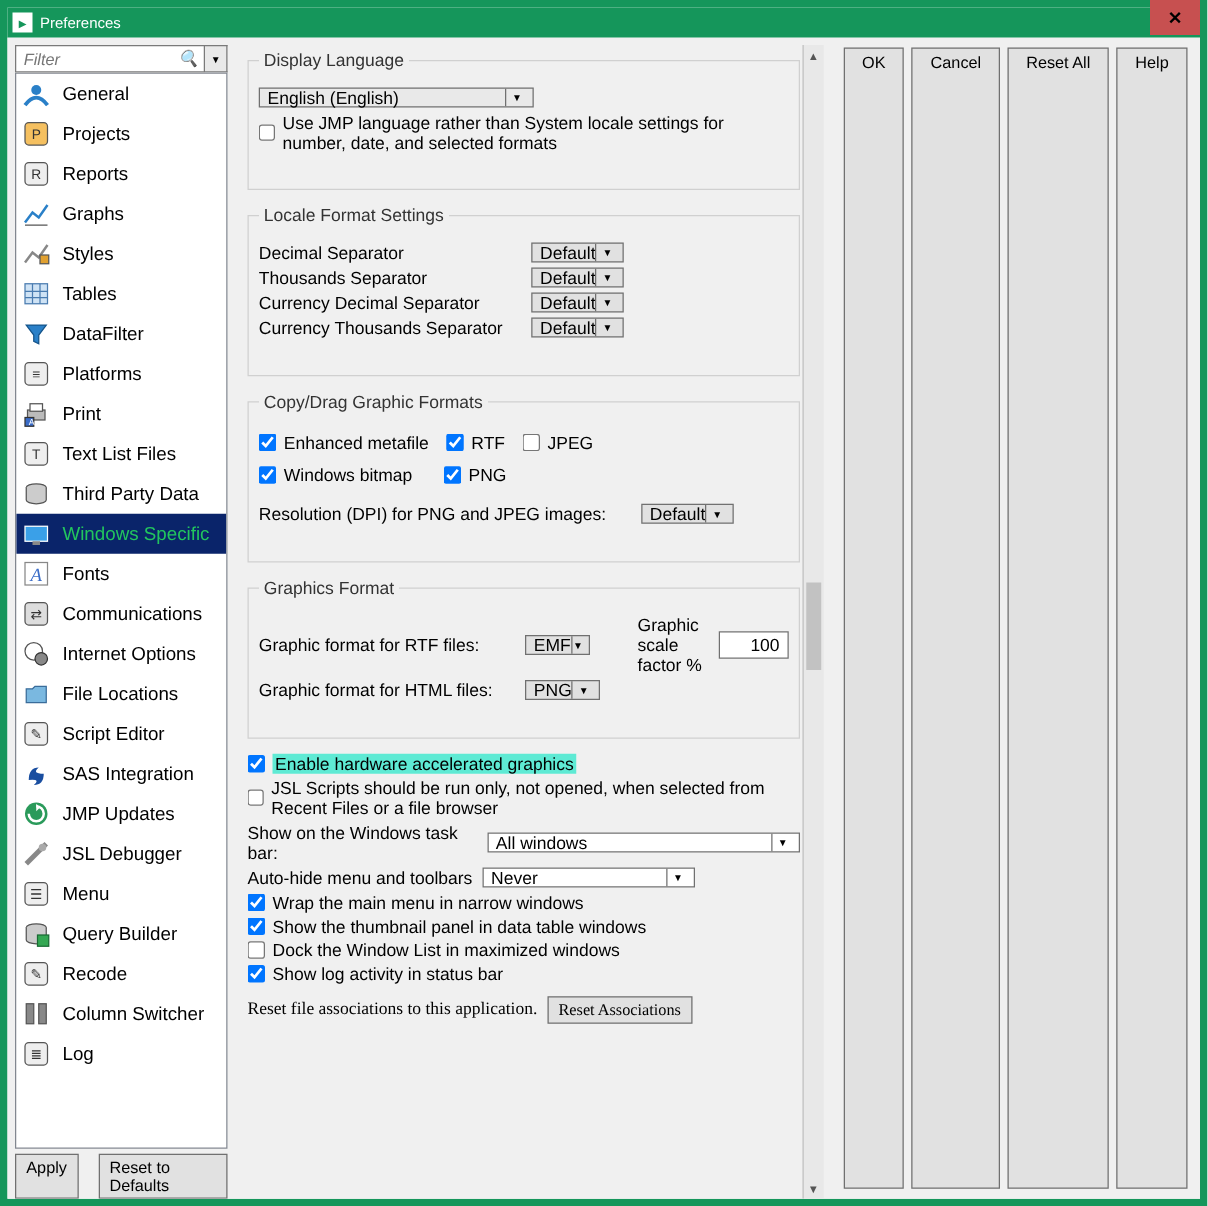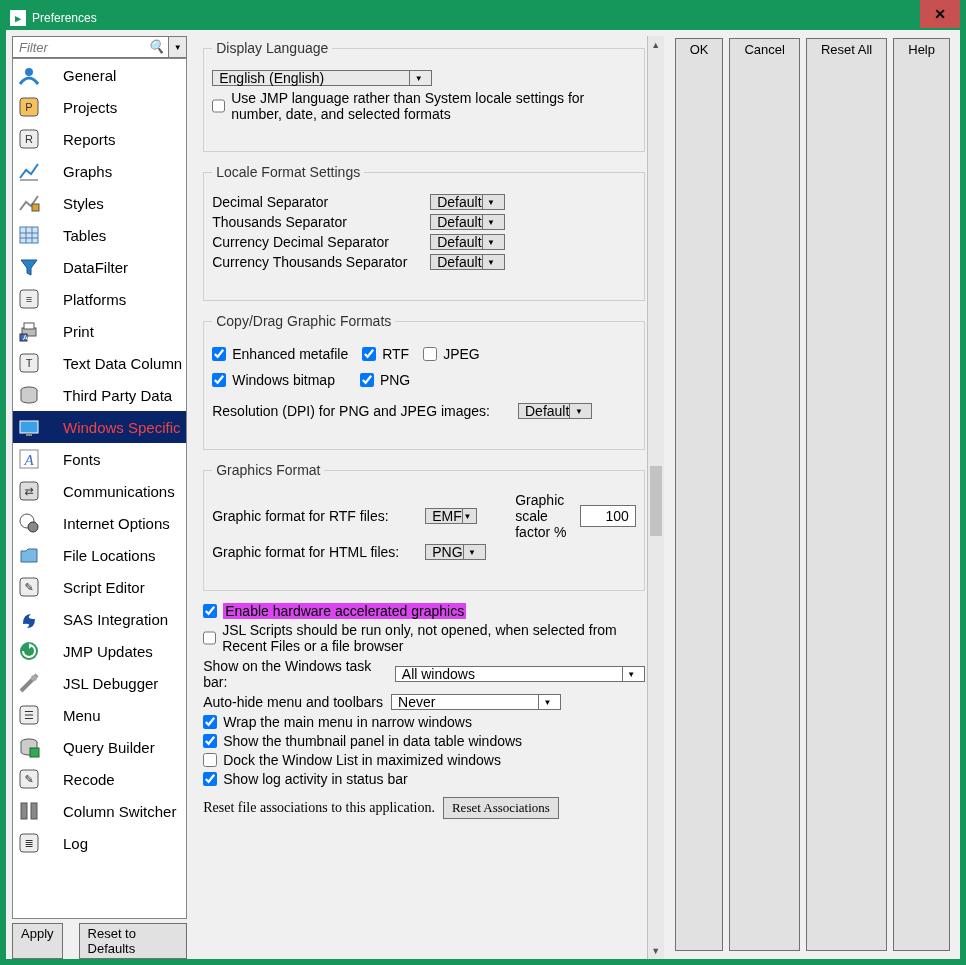--- a/index.html
+++ b/index.html
@@ -90,25 +90,25 @@
     flex:1;
     border:1px solid #828790;
     background:#fff;
     overflow-y:auto;
     font-size:15px;
   }
   .tree-item {
     display:flex;align-items:center;
     height:32px;
     padding: 12px 4px;
-    gap:22px;
+    gap:9px;
     white-space:nowrap;
     cursor:default;
   }
-  .tree-item.selected { background:#0a246a; color:#ef4444; }
+  .tree-item.selected { background:#0a246a; color:#22c55e; }
   .tree-item .icon { width:24px;height:24px;display:flex;align-items:center;justify-content:center;flex-shrink:0;}
   .left-btns { display:flex; gap:16px; padding:4px 0 0 0;}
   .btn {
     border:1px solid #707070;
     background:#e1e1e1;
     padding: 2px 8px;
     font-size:13px;
     cursor:default;
   }
   .right-col {
@@ -148,21 +148,21 @@
     font-size:14px;
   }
   .select .dd{
     border-left:1px solid #707070;
     width:18px;height:100%;display:flex;align-items:center;justify-content:center;
     margin-left:auto;font-size:8px;
   }
   .select.wide{min-width:220px;background:#e9e9e9;}
   .chk { display:flex;align-items:center;gap:6px;font-size:14px;margin:3px 0;}
   .chk input{width:14px;height:14px;margin:0;}
-  .hl { background:#d946ef; padding:0 2px;}
+  .hl { background:#5eead4; padding:0 2px;}
   .num-input{
     width:56px;height:22px;border:1px solid #707070;background:#fff;text-align:right;padding:0 6px;font-size:14px;
   }
   .footer {
     display:flex;justify-content:flex-end;gap:6px;
     padding:8px 10px;
     border-top:0;
   }
   .footer .btn{padding:3px 14px;}
   svg{display:block;}
@@ -275,21 +275,21 @@
               </span>
               <span>Print</span>
             </div>
             <div class="tree-item">
               <span class="icon">
                 <svg width="22" height="22">
                   <rect x="2" y="2" width="18" height="18" rx="3" fill="#eee" stroke="#555"></rect>
                   <text x="11" y="15" font-size="11" text-anchor="middle" fill="#333">T</text>
                 </svg>
               </span>
-              <span>Text Data Column</span>
+              <span>Text List Files</span>
             </div>
             <div class="tree-item">
               <span class="icon">
                 <svg width="22" height="22">
                   <ellipse cx="11" cy="6" rx="8" ry="3" fill="#ccc" stroke="#555"></ellipse>
                   <path d="M3 6 L3 16 A8 3 0 0 0 19 16 L19 6" fill="#ccc" stroke="#555"></path>
                 </svg>
               </span>
               <span>Third Party Data</span>
             </div>

